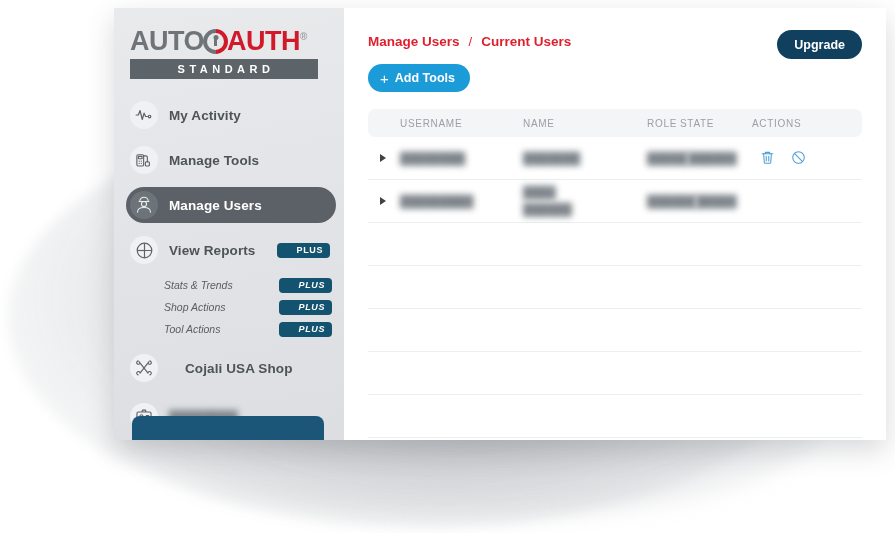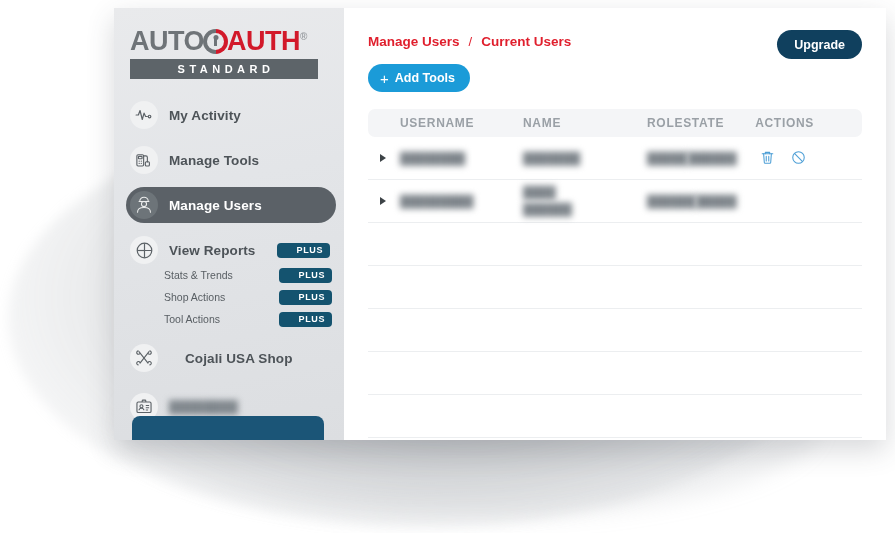--- a/index.html
+++ b/index.html
@@ -115,21 +115,21 @@
   }
   .nav-item .badge { margin-left:auto; margin-right: 6px; }
 
   .badge {
     background:#14536f; color:#fff; font-size:9px; font-weight:700;
     letter-spacing:0.6px; border-radius:4px; padding: 3px 7px 3px 20px;
     line-height:1;
   }
 
   
-  .subnav { padding-left: 50px; padding-right: 12px; }
+  .subnav { margin-top: 10px; padding-left: 50px; padding-right: 12px; font-style: italic; }
   .subnav-item {
     display:flex; align-items:center; height: 14px;
     margin-bottom: 8px; cursor:pointer;
   }
   .subnav-label { font-size: 10.5px; color:#585e63; font-weight:400; }
   .subnav-item .badge { margin-left:auto; }
 
   .blur-text {
     display:inline-block;
     color:#7f868c; font-size:12px; font-weight:700;
@@ -173,21 +173,21 @@
     cursor:pointer;
   }
 
   
   .table { margin-top: 17px; }
   .thead {
     background:#f4f5f7; border-radius: 7px; height: 28px;
     display:flex; align-items:center;
   }
   .thead .th {
-    font-size: 12px; font-weight:700; color:#9aa0a6; letter-spacing: 0.7px;
+    font-size: 10px; font-weight:400; color:#9aa0a6; letter-spacing: 0.7px;
   }
   .col-u  { flex: 0 0 155px; padding-left: 32px; }
   .col-n  { flex: 0 0 80px; }
   .col-r  { flex: 0 0 77px; padding-left: 44px; }
   .col-s  { flex: 0 0 72px; }
   .col-a  { flex: 1; }
 
   .trow {
     display:flex; align-items:center; min-height: 43px;
     border-bottom: 1px solid #eceef0;

